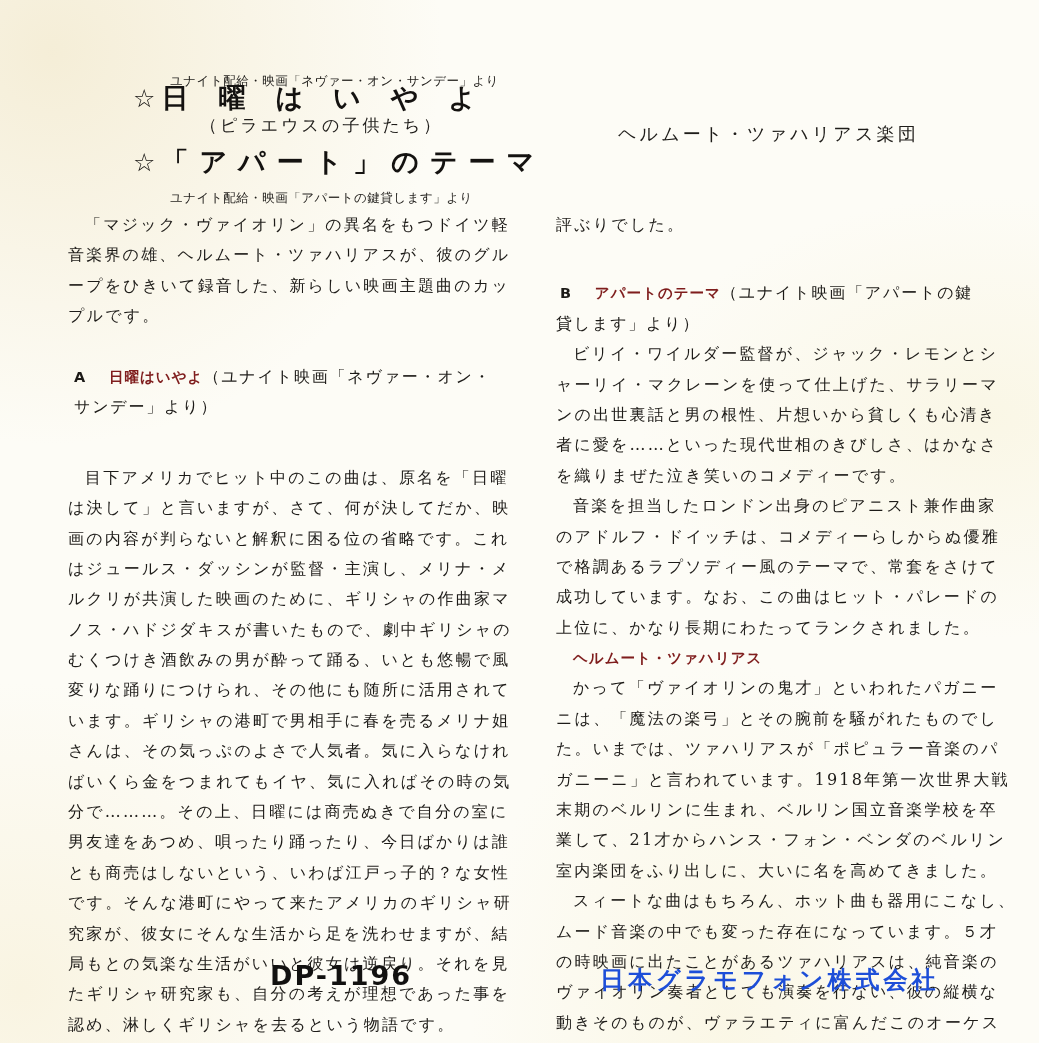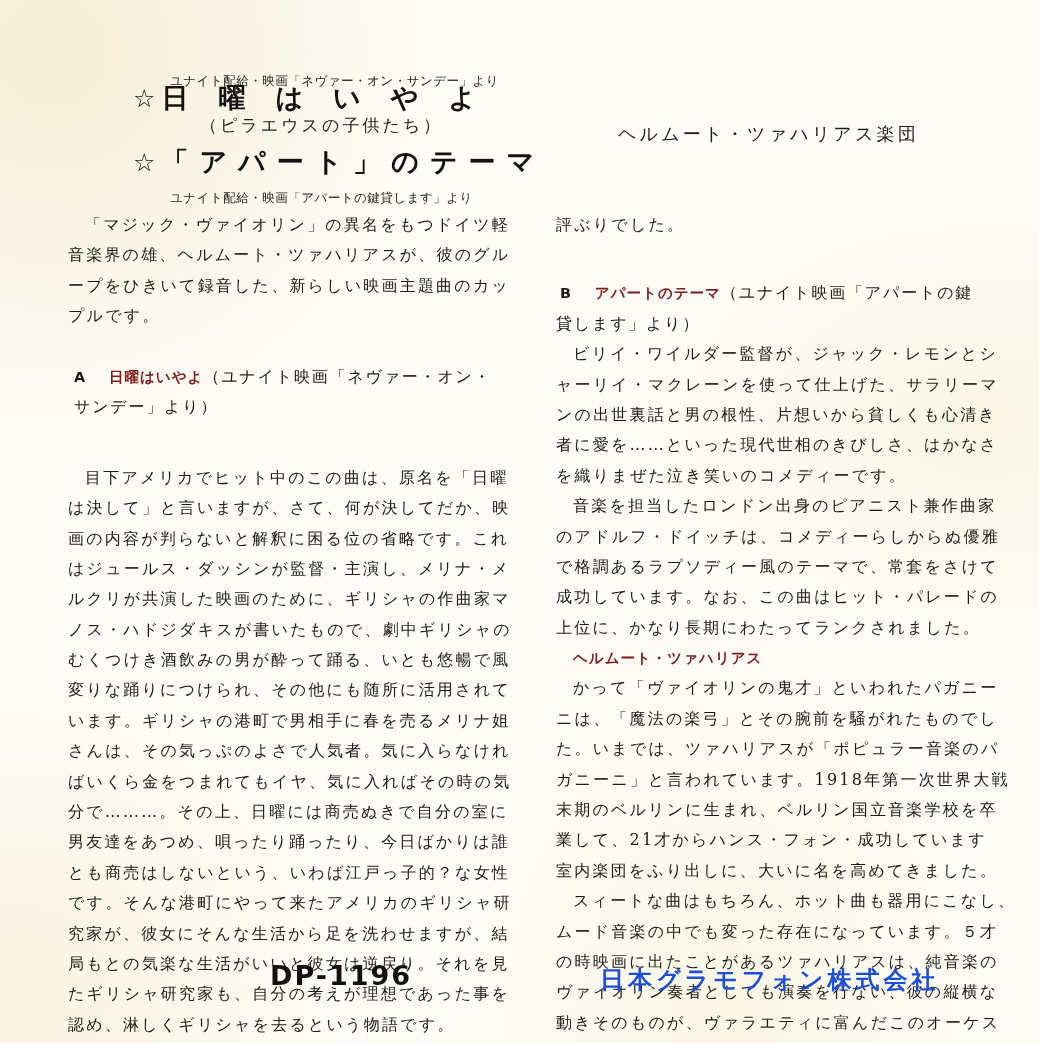--- a/index.html
+++ b/index.html
@@ -181,21 +181,21 @@
   <div class="line">成功しています。なお、この曲はヒット・パレードの</div>
   <div class="line">上位に、かなり長期にわたってランクされました。</div>
   <div class="heading-line" style="padding-left:17px;">
     <span class="heading-strong">ヘルムート・ツァハリアス</span>
   </div>
   <div class="line indent">かって「ヴァイオリンの鬼才」といわれたパガニー</div>
   <div class="line">ニは、「魔法の楽弓」とその腕前を騒がれたものでし</div>
   <div class="line">た。いまでは、ツァハリアスが「ポピュラー音楽のパ</div>
   <div class="line">ガニーニ」と言われています。1918年第一次世界大戦</div>
   <div class="line">末期のベルリンに生まれ、ベルリン国立音楽学校を卒</div>
-  <div class="line">業して、21才からハンス・フォン・成功しています</div>
+  <div class="line">業して、21才からハンス・フォン・ベンダのベルリン</div>
   <div class="line">室内楽団をふり出しに、大いに名を高めてきました。</div>
   <div class="line indent">スィートな曲はもちろん、ホット曲も器用にこなし、</div>
   <div class="line">ムード音楽の中でも変った存在になっています。５才</div>
   <div class="line">の時映画に出たことがあるツァハリアスは、純音楽の</div>
   <div class="line">ヴァイオリン奏者としても演奏を行ない、彼の縦横な</div>
   <div class="line">動きそのものが、ヴァラエティに富んだこのオーケス</div>
   <div class="line">トラに結集しているような感じさえあります。ともか</div>
 
 </div>
 

